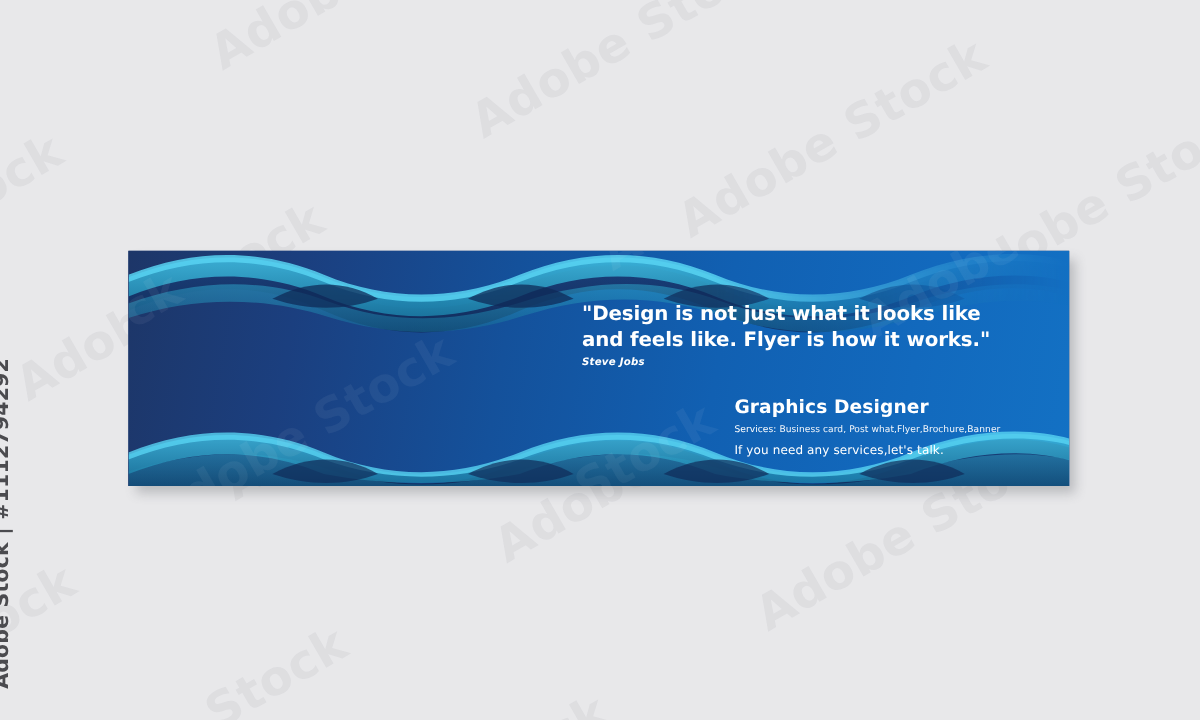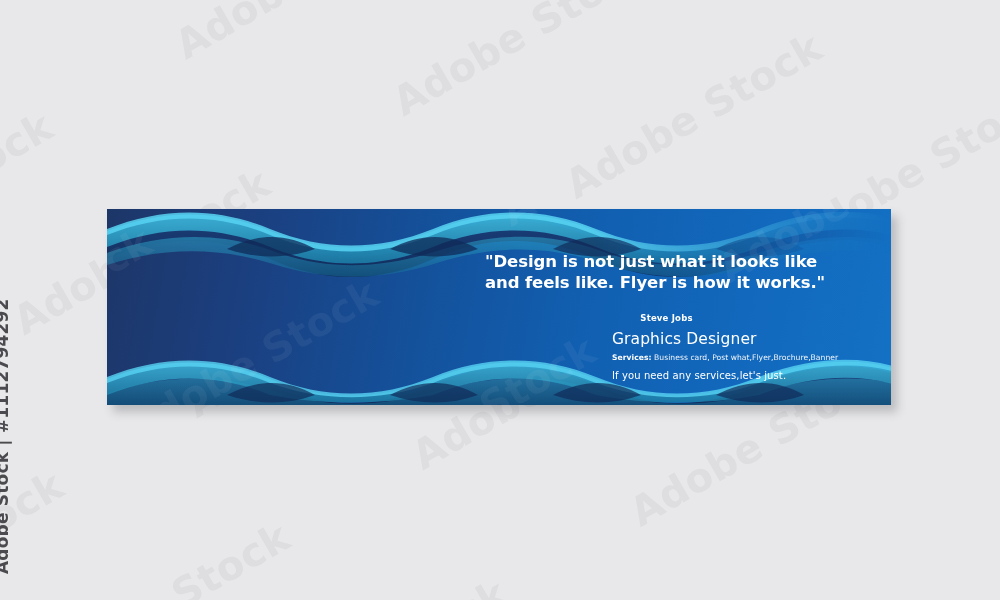--- a/index.html
+++ b/index.html
@@ -143,53 +143,54 @@
   .quote-line {
     font-family: "DejaVu Sans", sans-serif;
     font-size: 16.5px;
     font-weight: bold;
     color: #ffffff;
     line-height: 21px;
     letter-spacing: -0.1px;
     white-space: nowrap;
   }
   #quote-author {
-    margin-top: 20px;
-    text-align: center;
+    margin-top: 4px;
+    text-align: left;
     font-family: "DejaVu Sans", sans-serif;
     font-size: 8.5px;
     font-weight: bold;
     color: #ffffff;
     letter-spacing: 0.2px;
     padding-right: 37px;
+    font-style: italic;
   }
 
   #service-block {
     position: absolute;
     left: 505px;
     top: 121px;
     width: 280px;
   }
   #service-title {
     font-family: "DejaVu Sans", sans-serif;
     font-size: 15.5px;
-    font-weight: normal;
+    font-weight: bold;
     color: #ffffff;
     letter-spacing: 0.1px;
     white-space: nowrap;
   }
   #service-list {
     margin-top: 5px;
     font-family: "DejaVu Sans", sans-serif;
     font-size: 7.6px;
     color: #f2f6fb;
     white-space: nowrap;
     letter-spacing: 0.05px;
   }
-  #service-list .lbl { font-weight: bold; color:#ffffff; }
+  #service-list .lbl { font-weight: normal; color:#ffffff; }
   #service-cta {
     margin-top: 8px;
     font-family: "DejaVu Sans", sans-serif;
     font-size: 10px;
     color: #ffffff;
     white-space: nowrap;
     letter-spacing: 0.1px;
   }
 </style>
 </head>
@@ -359,19 +360,19 @@
 
       <div id="quote-block">
         <div class="quote-line">"Design is not just what it looks like</div>
         <div class="quote-line">and feels like. Flyer is how it works."</div>
         <div id="quote-author">Steve Jobs</div>
       </div>
 
       <div id="service-block">
         <div id="service-title">Graphics Designer</div>
         <div id="service-list"><span class="lbl">Services:</span><span> Business card, Post what,Flyer,Brochure,Banner</span></div>
-        <div id="service-cta">If you  need any services,let's just.</div>
+        <div id="service-cta">If you  need any services,let's talk.</div>
       </div>
 
     </div>
   </div>
 
 </div>
 
 </body></html>

